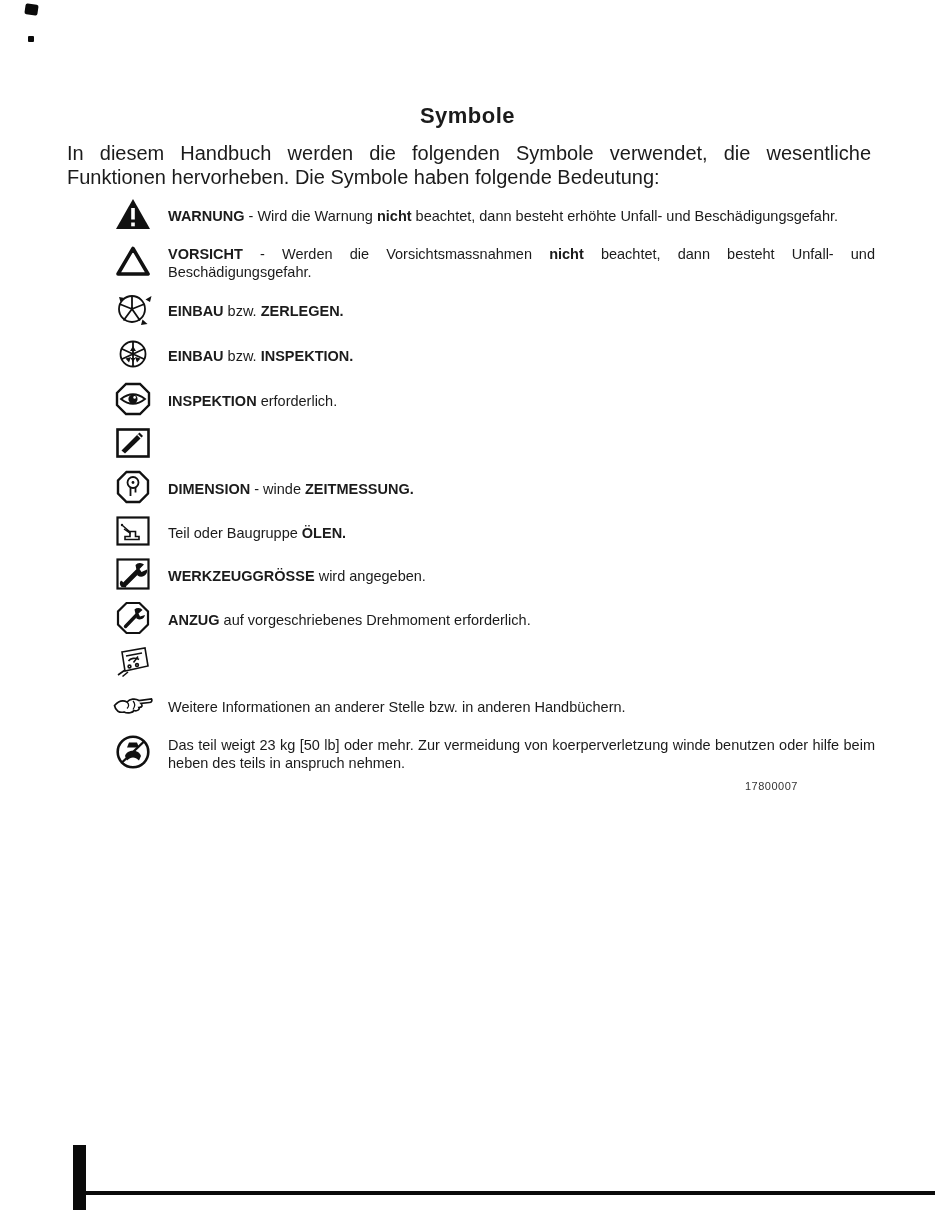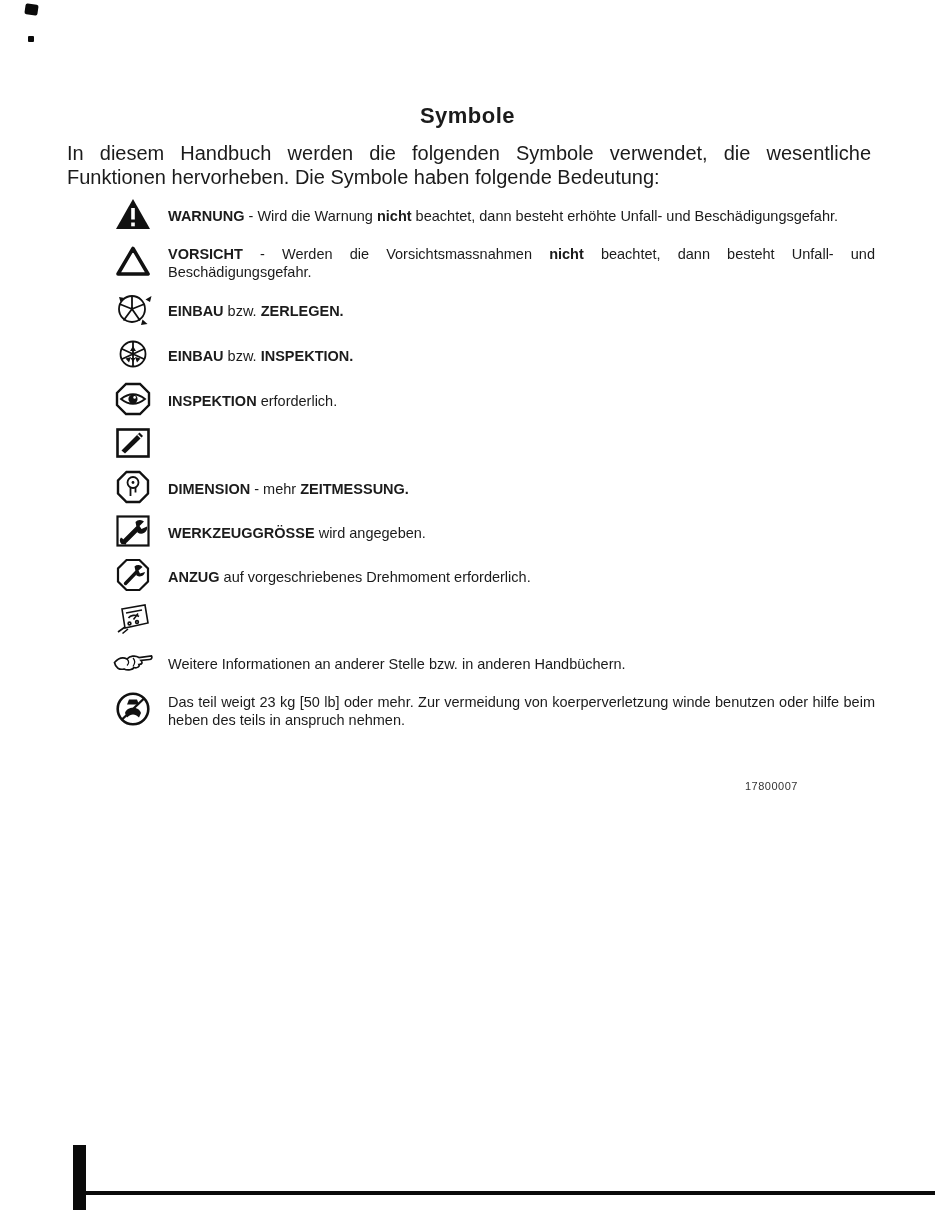--- a/index.html
+++ b/index.html
@@ -142,23 +142,34 @@
 
   <div class="symbol-row">
     <span class="icon-cell">
   <svg width="34" height="34" viewBox="0 0 34 34">
     <path d="M10.5 2 H23.5 L32 10.5 V23.5 L23.5 32 H10.5 L2 23.5 V10.5 Z" fill="none" stroke="#111" stroke-width="2.4"></path>
     <circle cx="17" cy="12.5" r="5.5" fill="none" stroke="#111" stroke-width="1.8"></circle>
     <path d="M14.5 17 L14.5 26 M19.5 17 L19.5 22.5" stroke="#111" stroke-width="1.8" fill="none"></path>
     <circle cx="17" cy="12.5" r="1.4" fill="#111"></circle>
   </svg>
 </span>
-    <span class="row-text"><span class="b">DIMENSION</span><span> - mehr </span><span class="b">ZEITMESSUNG.</span></span>
-  </div>
-
+    <span class="row-text"><span class="b">DIMENSION</span><span> - winde </span><span class="b">ZEITMESSUNG.</span></span>
+  </div>
+
+  <div class="symbol-row">
+    <span class="icon-cell">
+  <svg width="34" height="30" viewBox="0 0 34 30">
+    <rect x="1.5" y="1.5" width="31" height="27" fill="none" stroke="#111" stroke-width="2.2"></rect>
+    <path d="M9 20.5 L14 20.5 L14 15.5 L19.5 15.5 L19.5 20.5 L23 20.5 L23 23.5 L9 23.5 Z" fill="none" stroke="#111" stroke-width="1.6"></path>
+    <path d="M14 16 L6.5 9.5 M14.5 17.5 L8 13" stroke="#111" stroke-width="1.4"></path>
+    <circle cx="6" cy="9" r="1.2" fill="#111"></circle>
+  </svg>
+</span>
+    <span class="row-text"><span>Teil oder Baugruppe </span><span class="b">ÖLEN.</span></span>
+  </div>
 
   <div class="symbol-row">
     <span class="icon-cell">
   <svg width="34" height="32" viewBox="0 0 34 32">
     <rect x="1.5" y="1.5" width="31" height="29" fill="none" stroke="#111" stroke-width="2.2"></rect>
     <path d="M9.5 25.5 L21.5 13.5" stroke="#111" stroke-width="4.6" stroke-linecap="round"></path>
     <path d="M19.5 7 a6 6 0 0 1 8.5 -0.5 l-4.5 4.5 l2 3 l5.5 -2.5 a6 6 0 0 1 -9.5 6 z" fill="#111"></path>
     <path d="M5.5 29 a4.5 4.5 0 0 1 -0.5 -6.5 l3.5 2.5 l2.5 -2 l-1 6.5 z" fill="#111"></path>
   </svg>
 </span>

